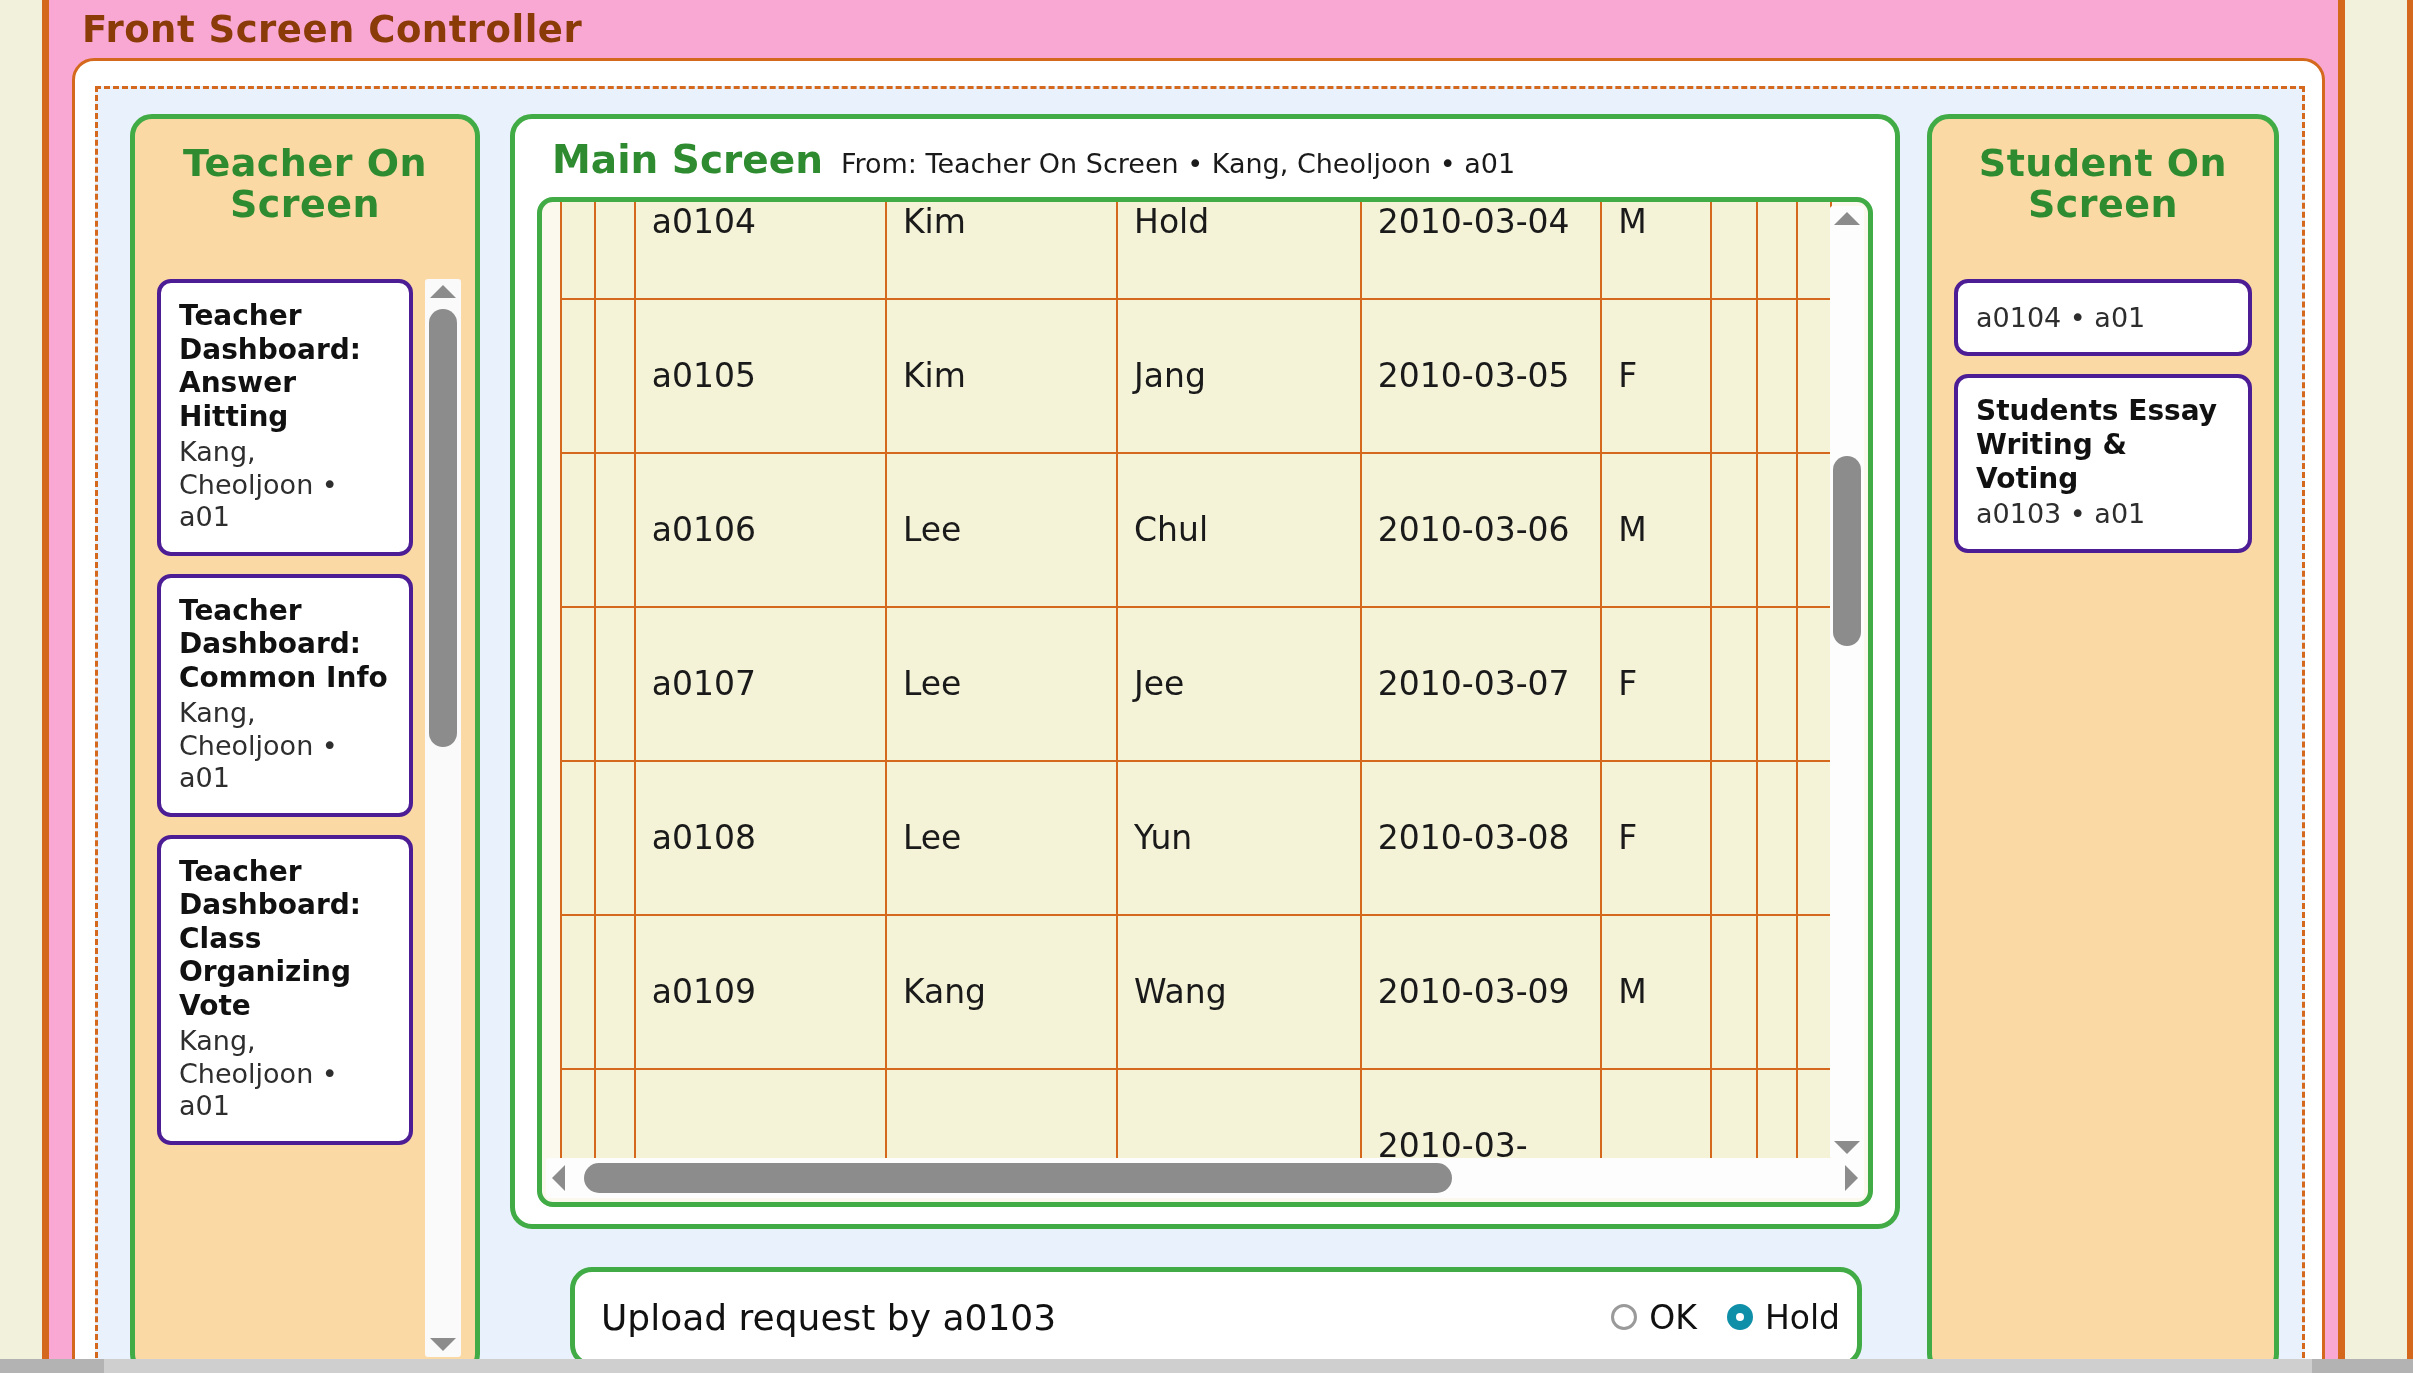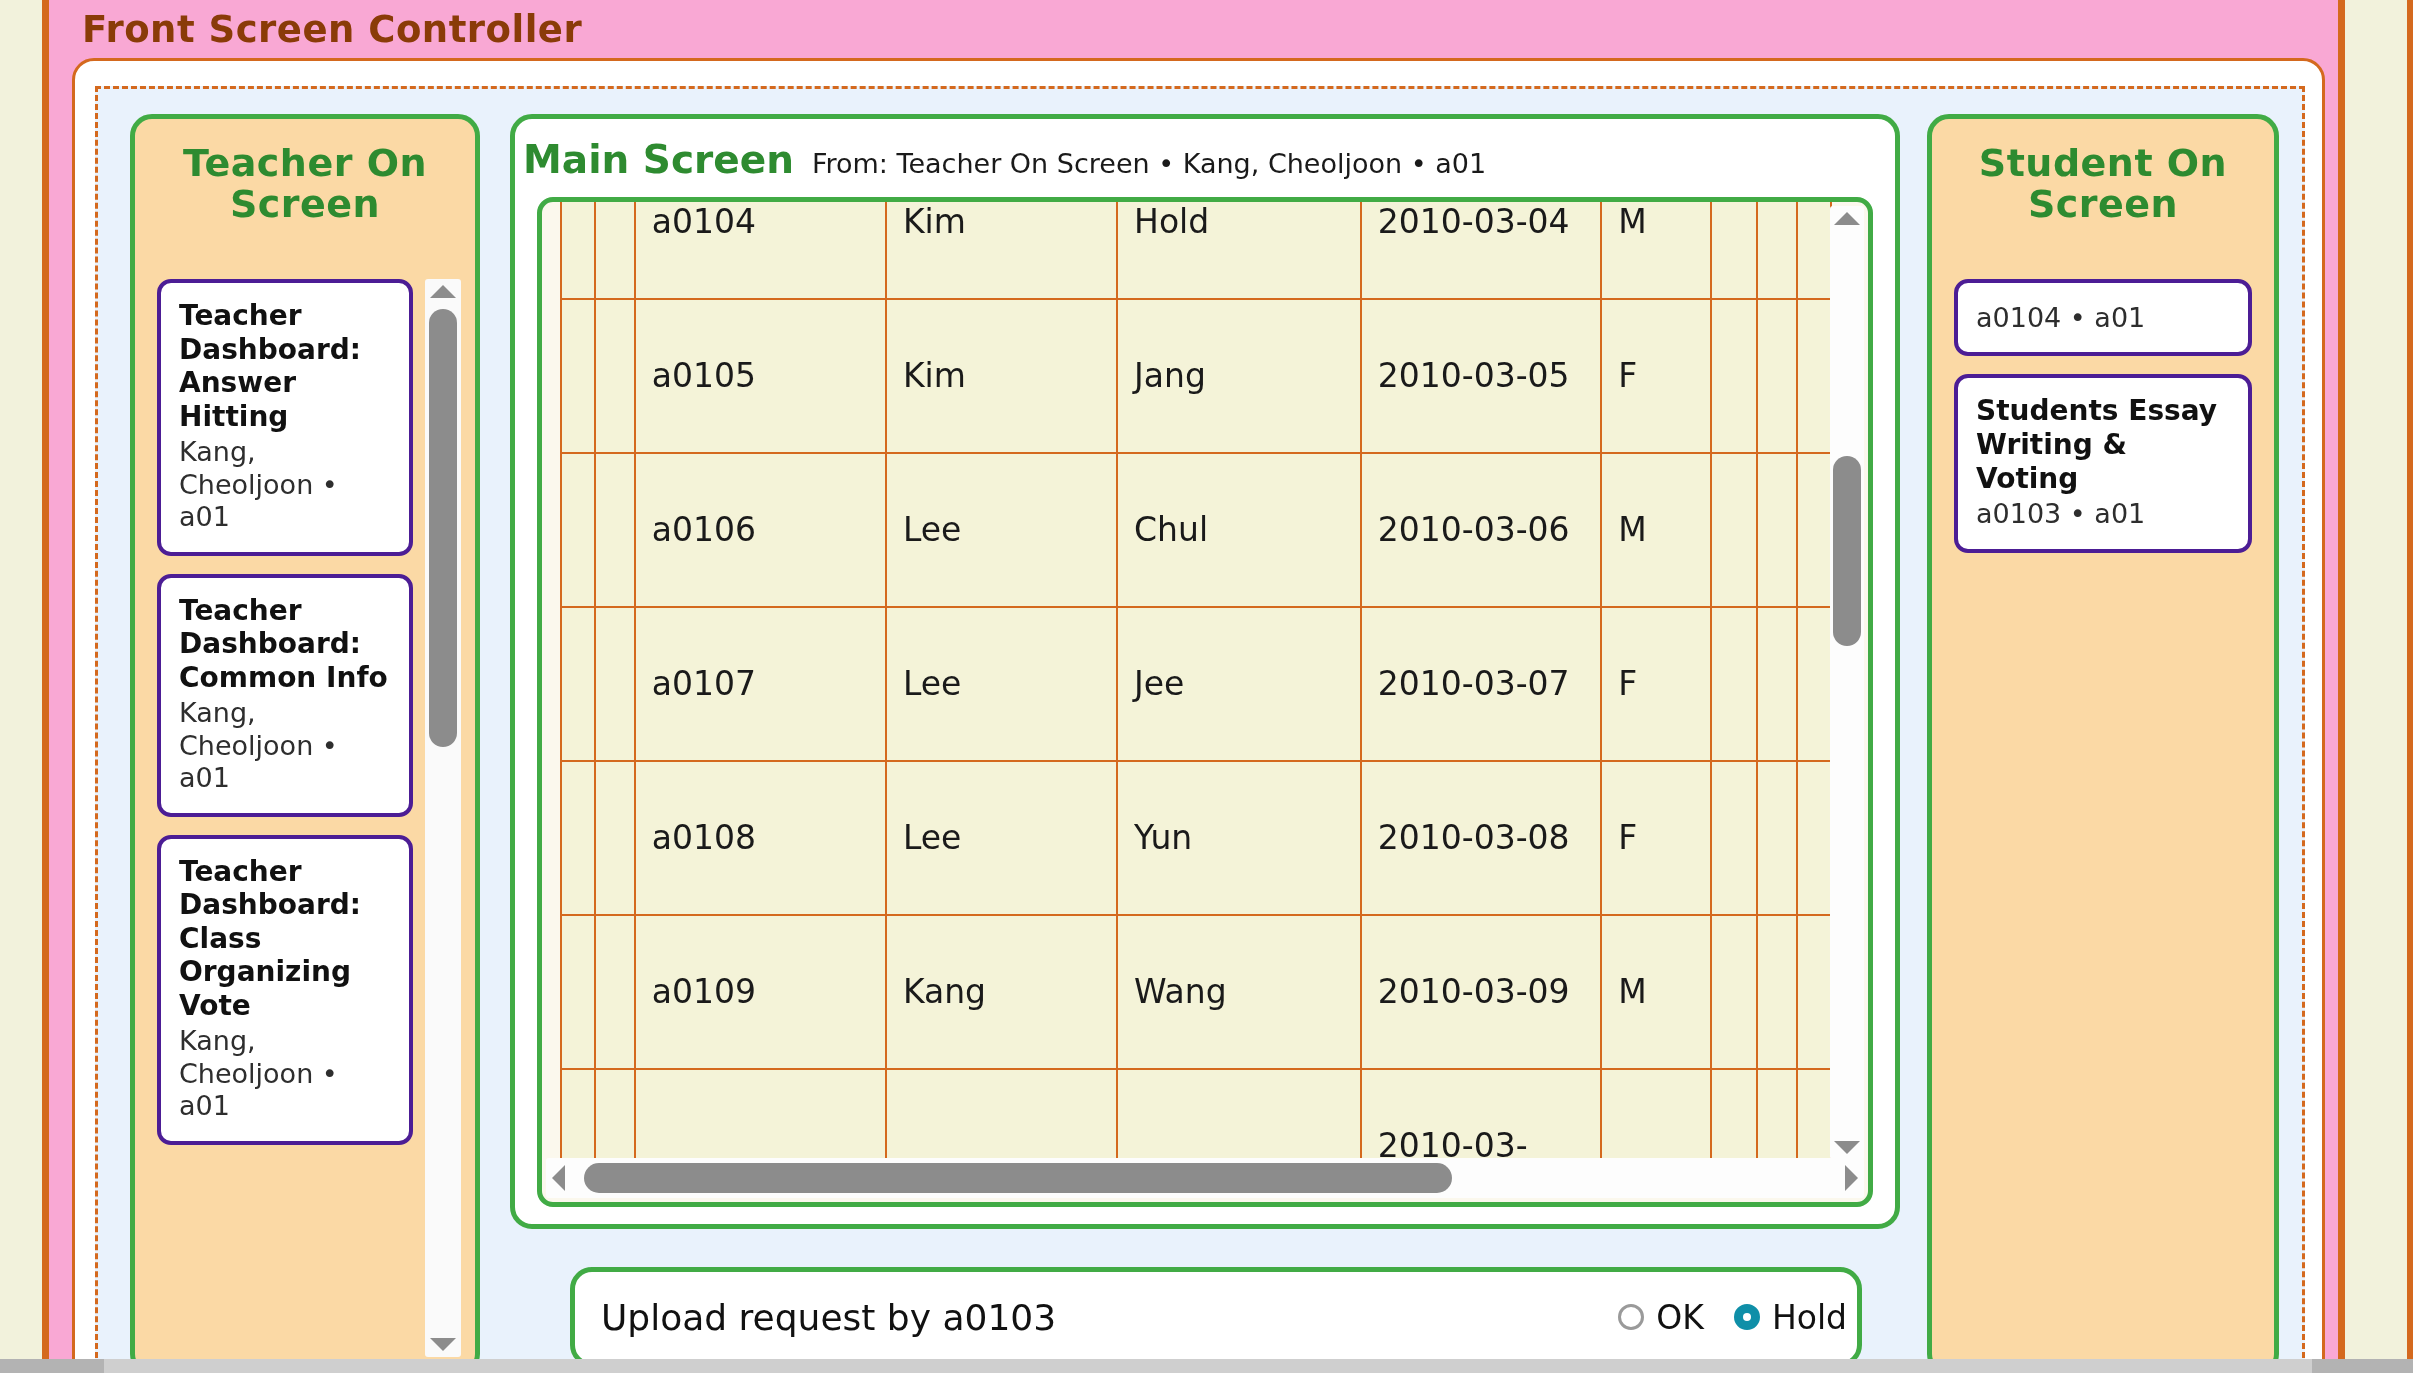--- a/index.html
+++ b/index.html
@@ -133,21 +133,21 @@
   
   #main-panel {
     position: absolute;
     left: 510px; top: 114px;
     width: 1390px; height: 1115px;
     background: #ffffff;
     border: 5px solid #41ab45;
     border-radius: 22px;
   }
   #main-title-row {
-    position: absolute; left: 8px; top: 18px; right: 20px;
+    position: absolute; left: 37px; top: 18px; right: 20px;
     display: flex; align-items: baseline; gap: 18px;
   }
   #main-screen-title {
     color: #2e8b30;
     font-family: "DejaVu Sans", sans-serif;
     font-weight: bold;
     font-size: 39px;
     white-space: nowrap;
   }
   #main-screen-from {
@@ -235,21 +235,21 @@
 
   
   #request-bar {
     position: absolute;
     left: 570px; top: 1267px;
     width: 1292px; height: 100px;
     background: #ffffff;
     border: 5px solid #41ab45;
     border-radius: 22px;
     display: flex; align-items: center;
-    padding: 0 10px 0 26px;
+    padding: 0 17px 0 26px;
     justify-content: flex-end;
   }
   #request-text {
     font-family: "DejaVu Sans", sans-serif;
     font-size: 36px;
     color: #111111;
     white-space: nowrap;
   }
   #radio-group { margin-left: auto; display: flex; align-items: center; gap: 30px; }
   .radio-opt { display: flex; align-items: center; gap: 12px; }

